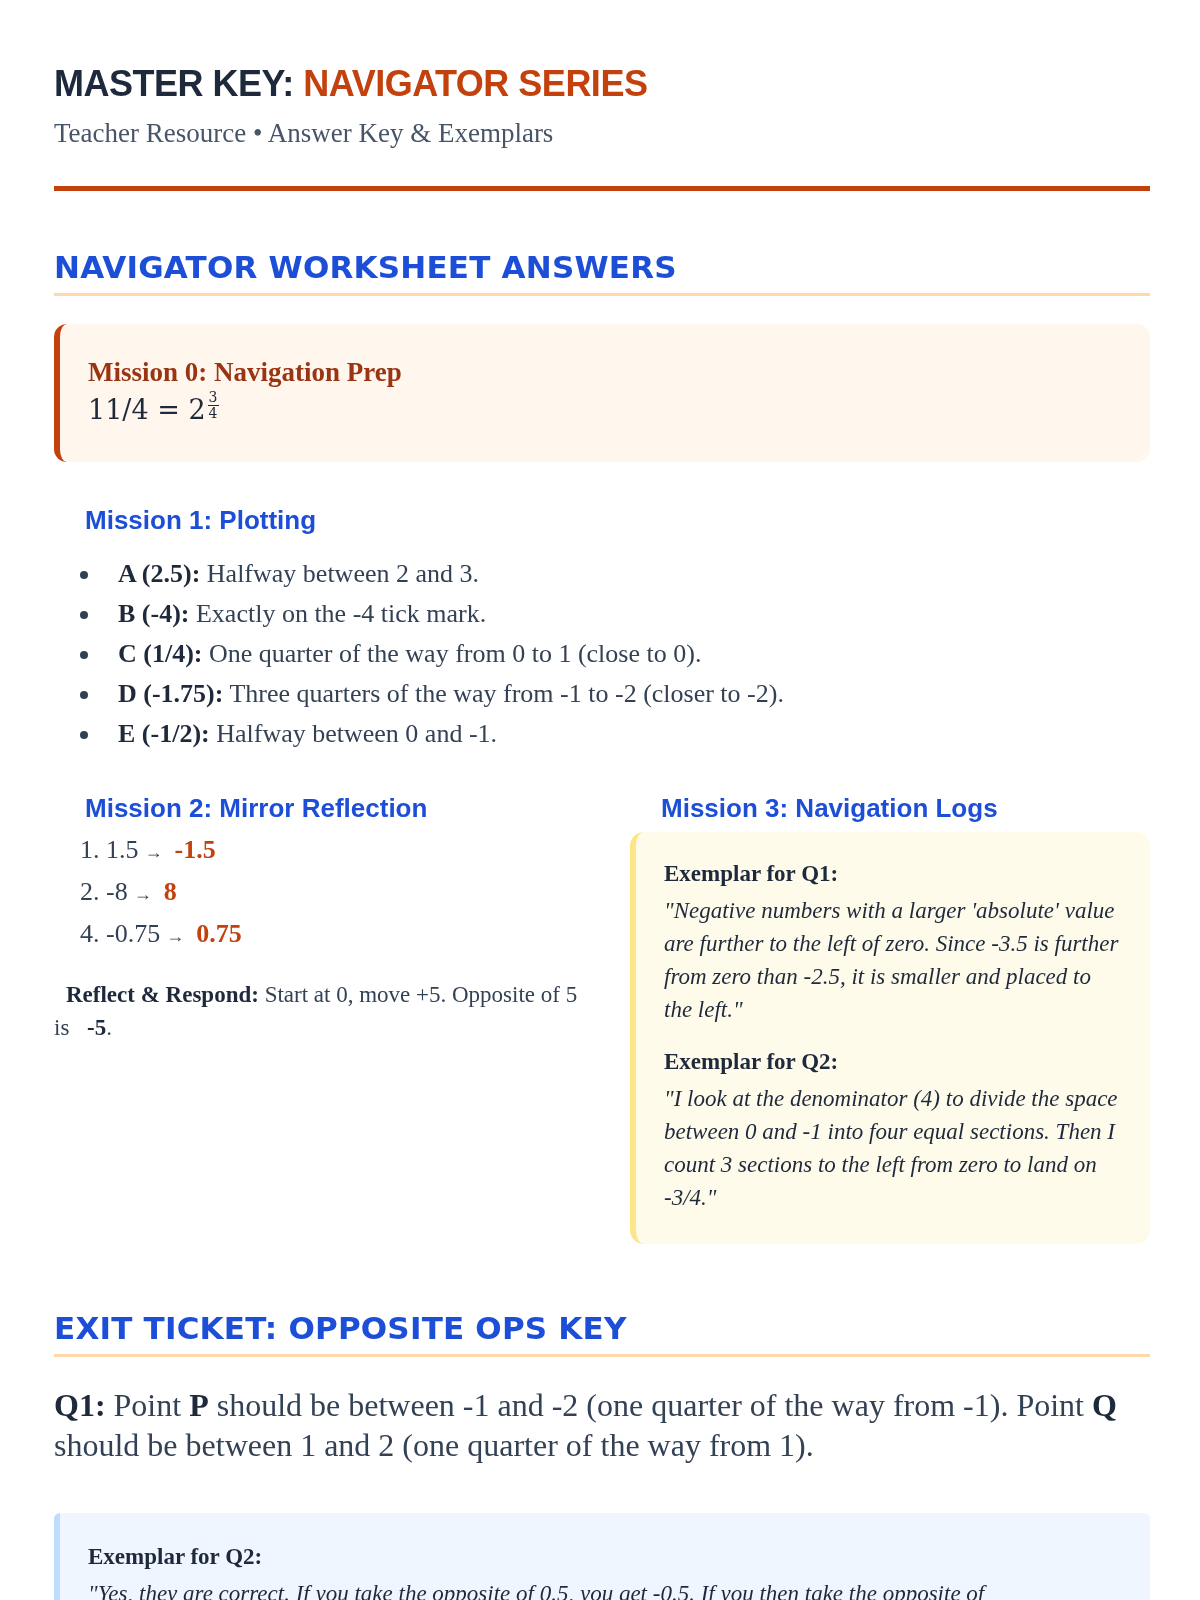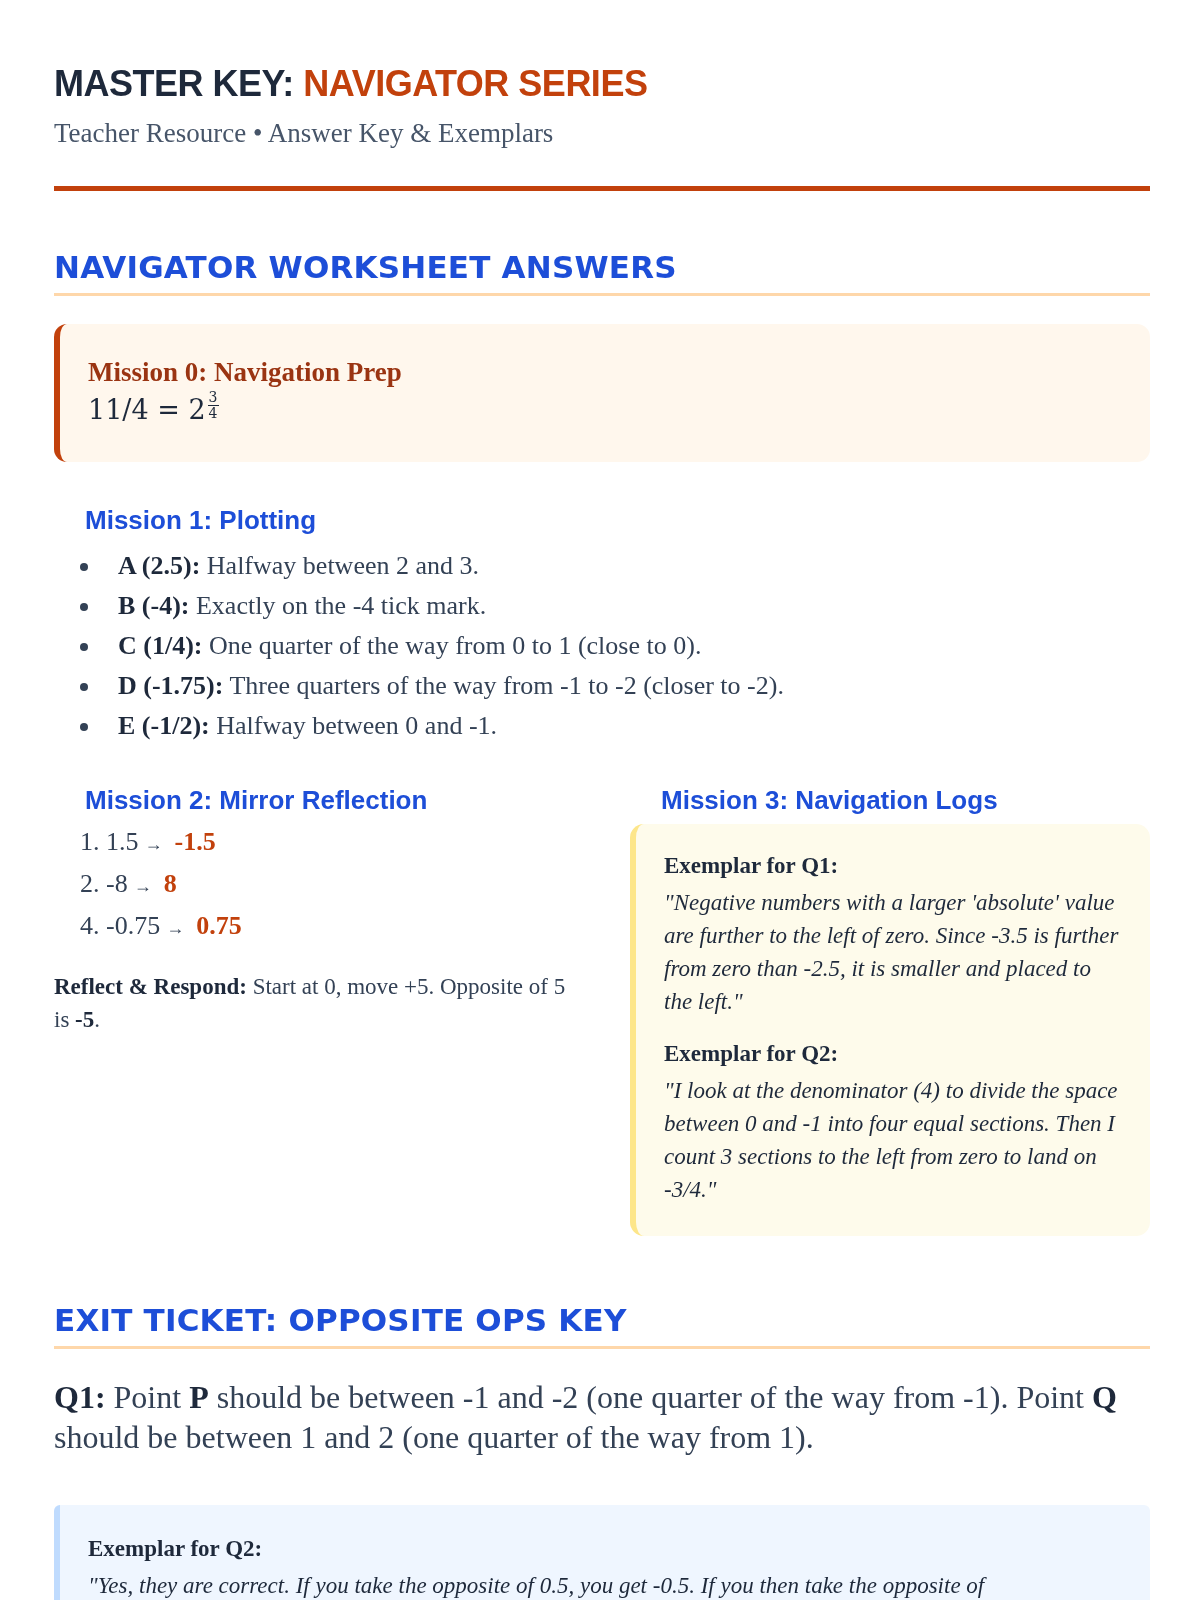--- a/index.html
+++ b/index.html
@@ -76,21 +76,21 @@
     .frac .num { border-bottom: 1px solid #1e293b; padding: 0 1px; }
     h3.mission {
       font-family: Liberation Sans, sans-serif;
       font-weight: 700;
       font-size: 26px;
       color: #1d4ed8;
       line-height: 36px;
       margin-left: 31px;
     }
     .m1 { margin-top: 40px; }
-    ul.plot { list-style: none; margin-top: 8px; }
+    ul.plot { list-style: none; margin-top: 16px; }
     ul.plot li {
       font-family: "Liberation Serif", "DejaVu Serif", serif;
       font-size: 26px;
       line-height: 40px;
       color: #334155;
       padding-left: 64px;
       position: relative;
     }
     ul.plot li .bullet {
       position: absolute; left: 26px; top: 17px;
@@ -110,21 +110,21 @@
     }
     ol.mirror li .ans { color: #c2410c; font-weight: 700; margin-left: 6px; }
     ol.mirror li .arrow { font-size: 18px; margin: 0 6px; }
     .reflect {
       margin-top: 22px;
       font-family: "Liberation Serif", "DejaVu Serif", serif;
       font-size: 23px;
       line-height: 33px;
       color: #334155;
     }
-    .reflect b { color: #1e293b; }
+    .reflect b { color: #1e293b; margin-left: 12px; }
     .logs-box {
       margin-top: 6px;
       background: #fefbeb;
       border-left: 6px solid #fde68a;
       border-radius: 14px;
       padding: 26px 28px 26px 28px;
       height: 412px;
     }
     .logs-box .ex-title {
       font-family: "Liberation Serif", "DejaVu Serif", serif;

